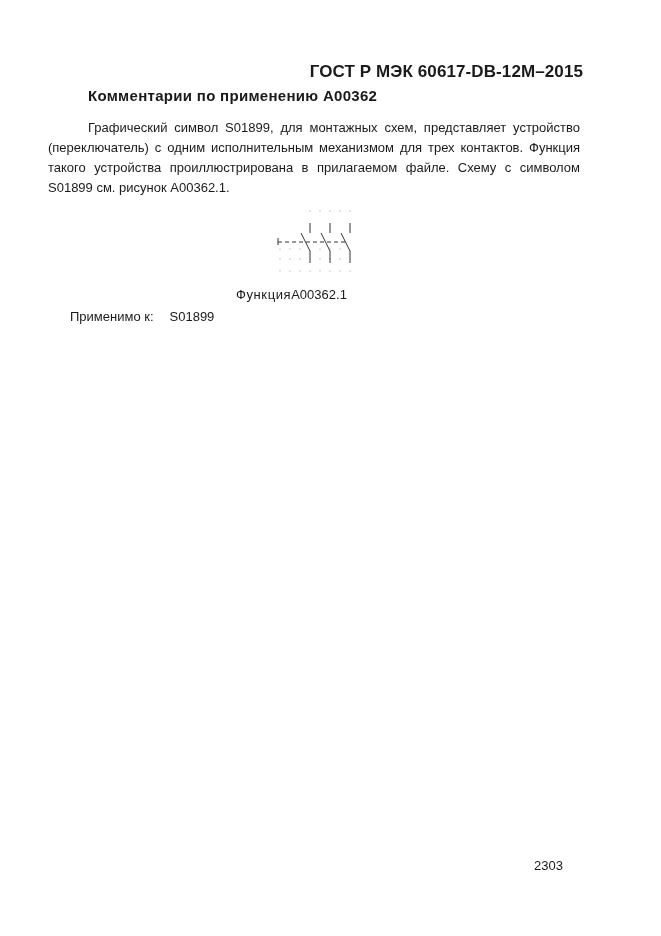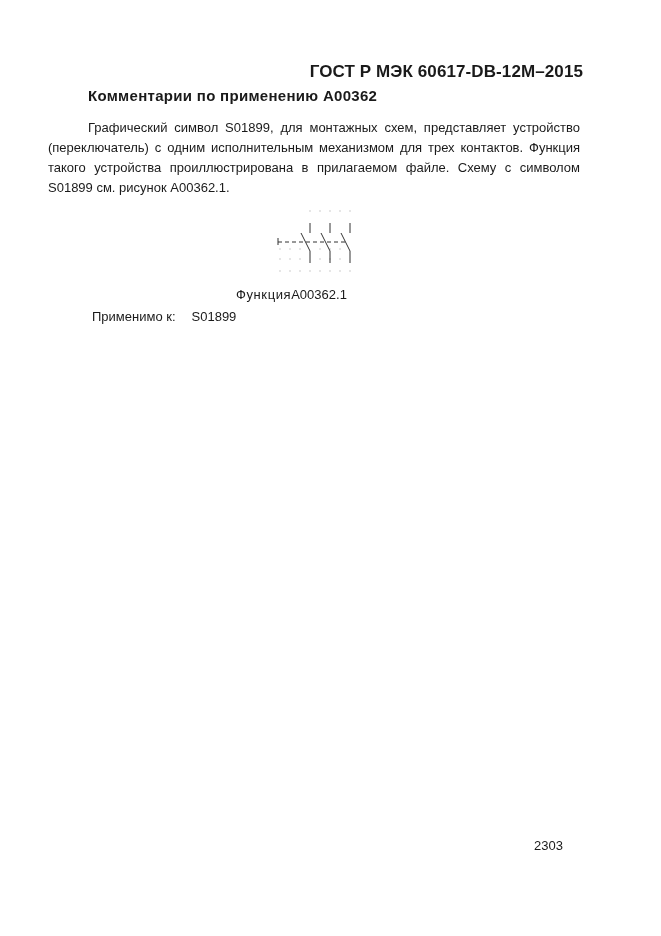--- a/index.html
+++ b/index.html
@@ -5,23 +5,23 @@
   html, body { margin:0; padding:0; background:#ffffff; }
   body { width:661px; height:936px; position:relative; overflow:hidden;
          font-family:"Liberation Sans", sans-serif; color:#1a1a1a; }
   .header { position:absolute; top:62px; right:78px; font-size:17px; font-weight:bold; letter-spacing:0.1px; }
   .title { position:absolute; top:87px; left:88px; font-size:15px; font-weight:bold; letter-spacing:0.3px; }
   .para { position:absolute; top:118px; left:48px; width:532px; font-size:13px; line-height:20px; text-align:justify; }
   .para .indent { display:inline-block; width:40px; }
   .figure { position:absolute; top:205px; left:270px; width:90px; height:70px; }
   .caption { position:absolute; top:287px; left:236px; font-size:13px; letter-spacing:0.6px; }
   .caption .num { letter-spacing:0; }
-  .applies { position:absolute; top:309px; left:92px; font-size:13px; }
+  .applies { position:absolute; top:309px; left:70px; font-size:13px; }
   .applies .val { margin-left:16px; }
-  .pagenum { position:absolute; top:838px; left:534px; font-size:13px; }
+  .pagenum { position:absolute; top:858px; left:534px; font-size:13px; }
 </style>
 </head>
 <body>
 
 <div class="header">ГОСТ Р МЭК 60617-DB-12M–2015</div>
 
 <div class="title">Комментарии по применению A00362</div>
 
 <div class="para"><span class="indent"></span><span>Графический символ  S01899, для монтажных схем, представляет устройство (переключатель) с одним исполнительным механизмом для трех контактов. Функция такого устройства проиллюстрирована в прилагаемом файле. Схему с символом S01899 см. рисунок A00362.1.</span></div>
 

